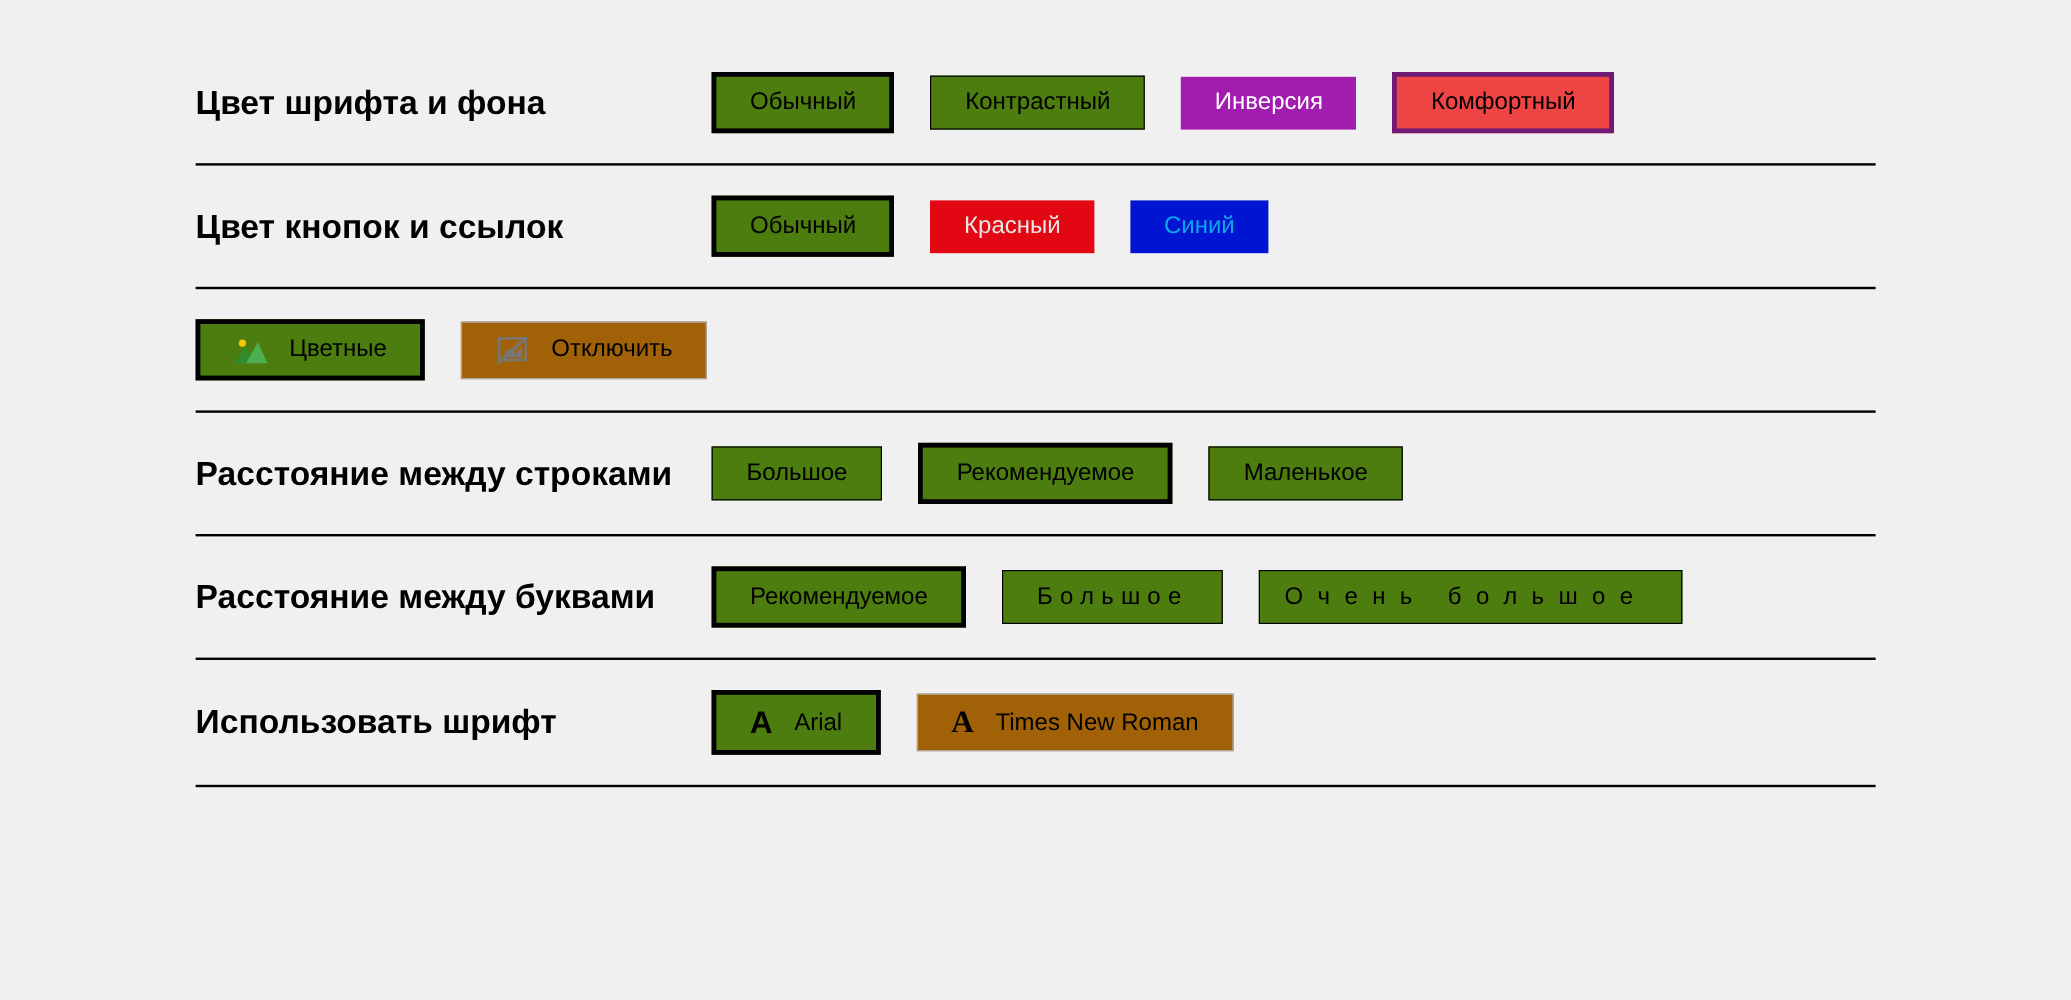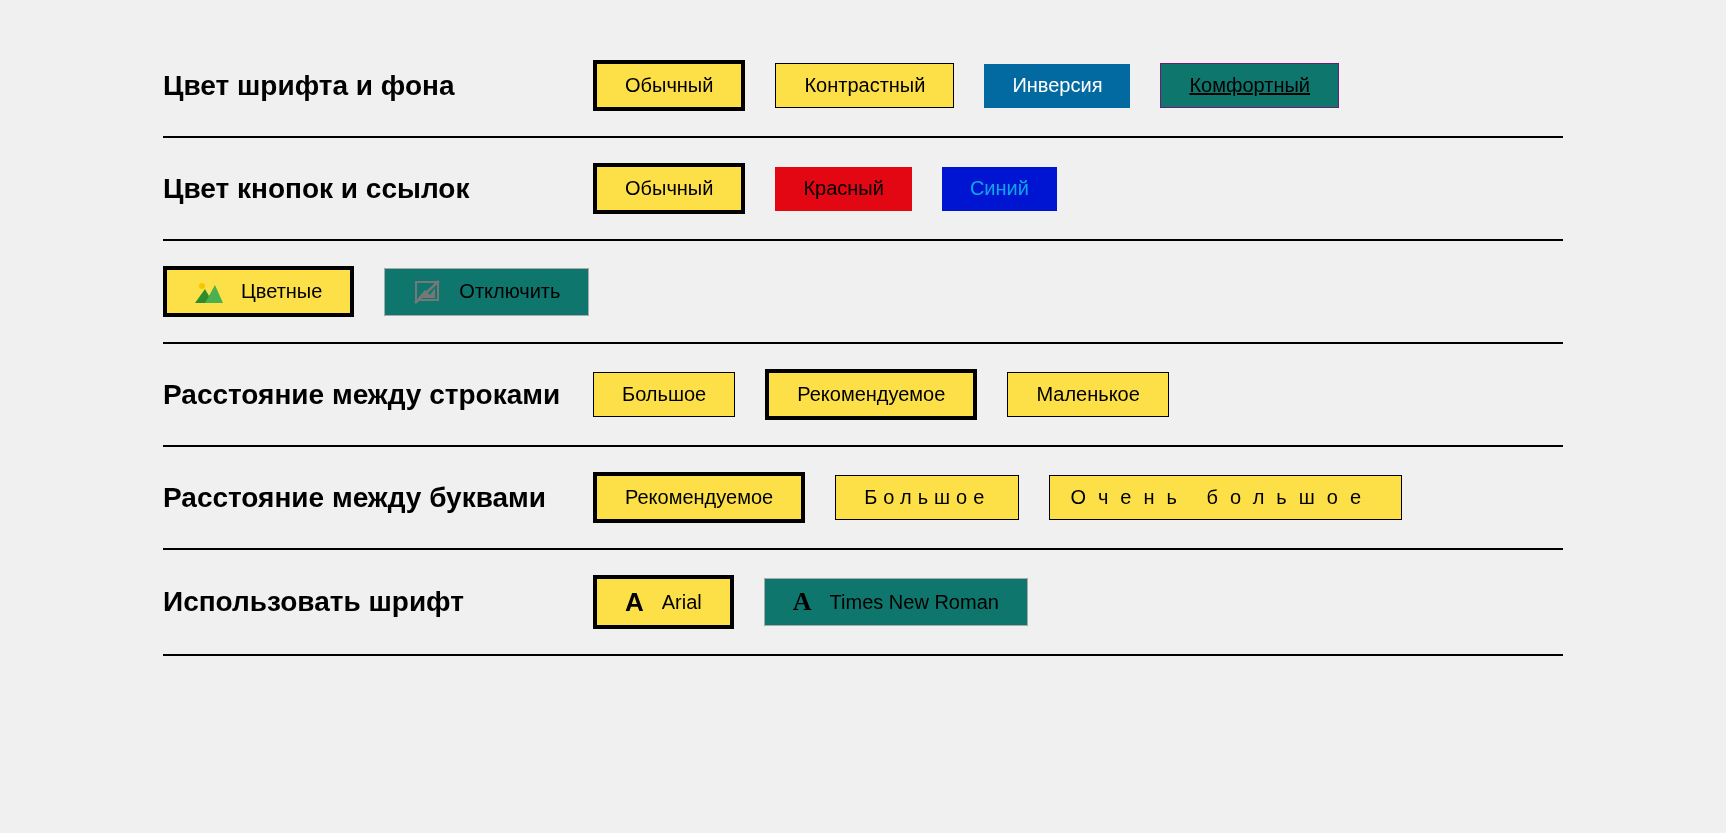--- a/index.html
+++ b/index.html
@@ -39,26 +39,26 @@
     justify-content: center;
     padding: 10px 28px;
     font-size: 20px;
     cursor: pointer;
     white-space: nowrap;
     gap: 18px;
     min-height: 44px;
   }
   .opt.selected { border: 4px solid #000; }
   .opt.thin { border: 1px solid #000; }
-  .opt.white { background: #fde047; color: #000; }
-  .opt.black { background: #0369a1; color: #fff; border: none; }
-  .opt.beige { background: #0f766e; color: #000; border: 1px solid #701a75; text-decoration: underline; }
-  .opt.red   { background: #e30613; color: #000000; border: none; }
+  .opt.white { background: #4d7c0f; color: #000; }
+  .opt.black { background: #a21caf; color: #fff; border: none; }
+  .opt.beige { background: #ef4444; color: #000; border: 4px solid #701a75; }
+  .opt.red   { background: #e30613; color: #e5e5e5; border: none; }
   .opt.blue  { background: #0015d1; color: #0ea5e9; border: none; }
-  .opt.gray  { background: #0f766e; color: #000; border: 1px solid #aaa; }
+  .opt.gray  { background: #a16207; color: #000; border: 1px solid #aaa; }
   .opt.big-space   { letter-spacing: 6px; }
   .opt.huge-space  { letter-spacing: 12px; padding-left: 20px; }
   .icon { display: inline-flex; align-items: center; justify-content: center; }
   .icon svg { display: block; }
   .letter-icon-sans  { font-family: Arial, sans-serif; font-weight: bold; font-size: 26px; line-height: 1; }
   .letter-icon-serif { font-family: "Times New Roman", serif; font-weight: bold; font-size: 26px; line-height: 1; }
 </style>
 </head>
 <body>
 

